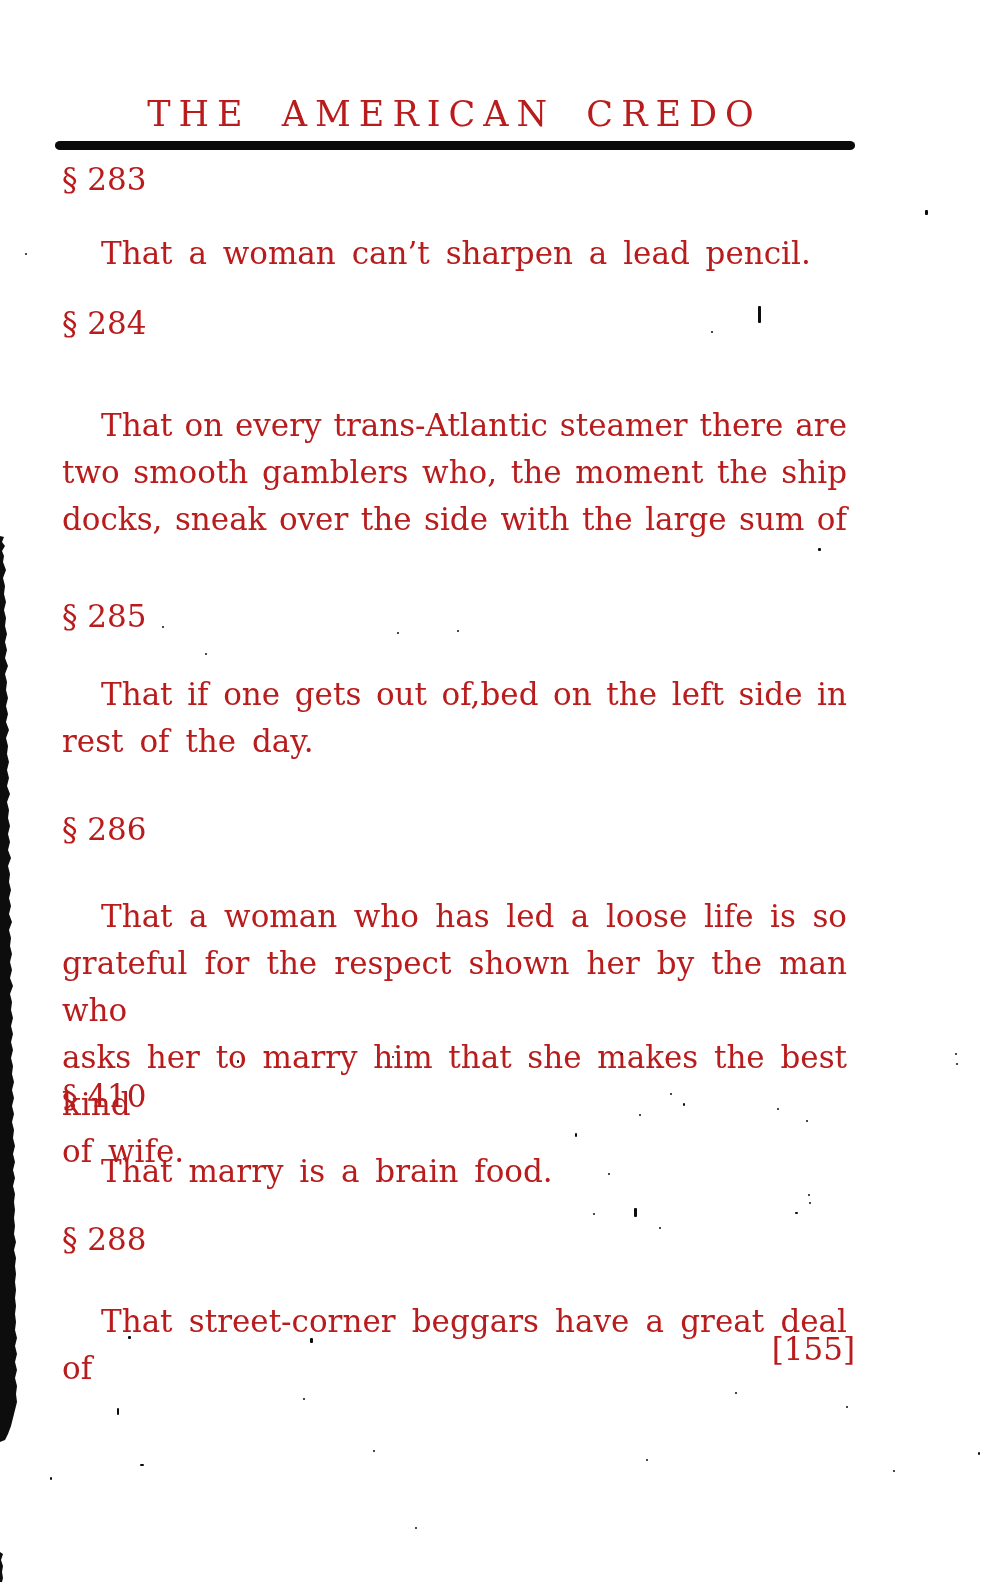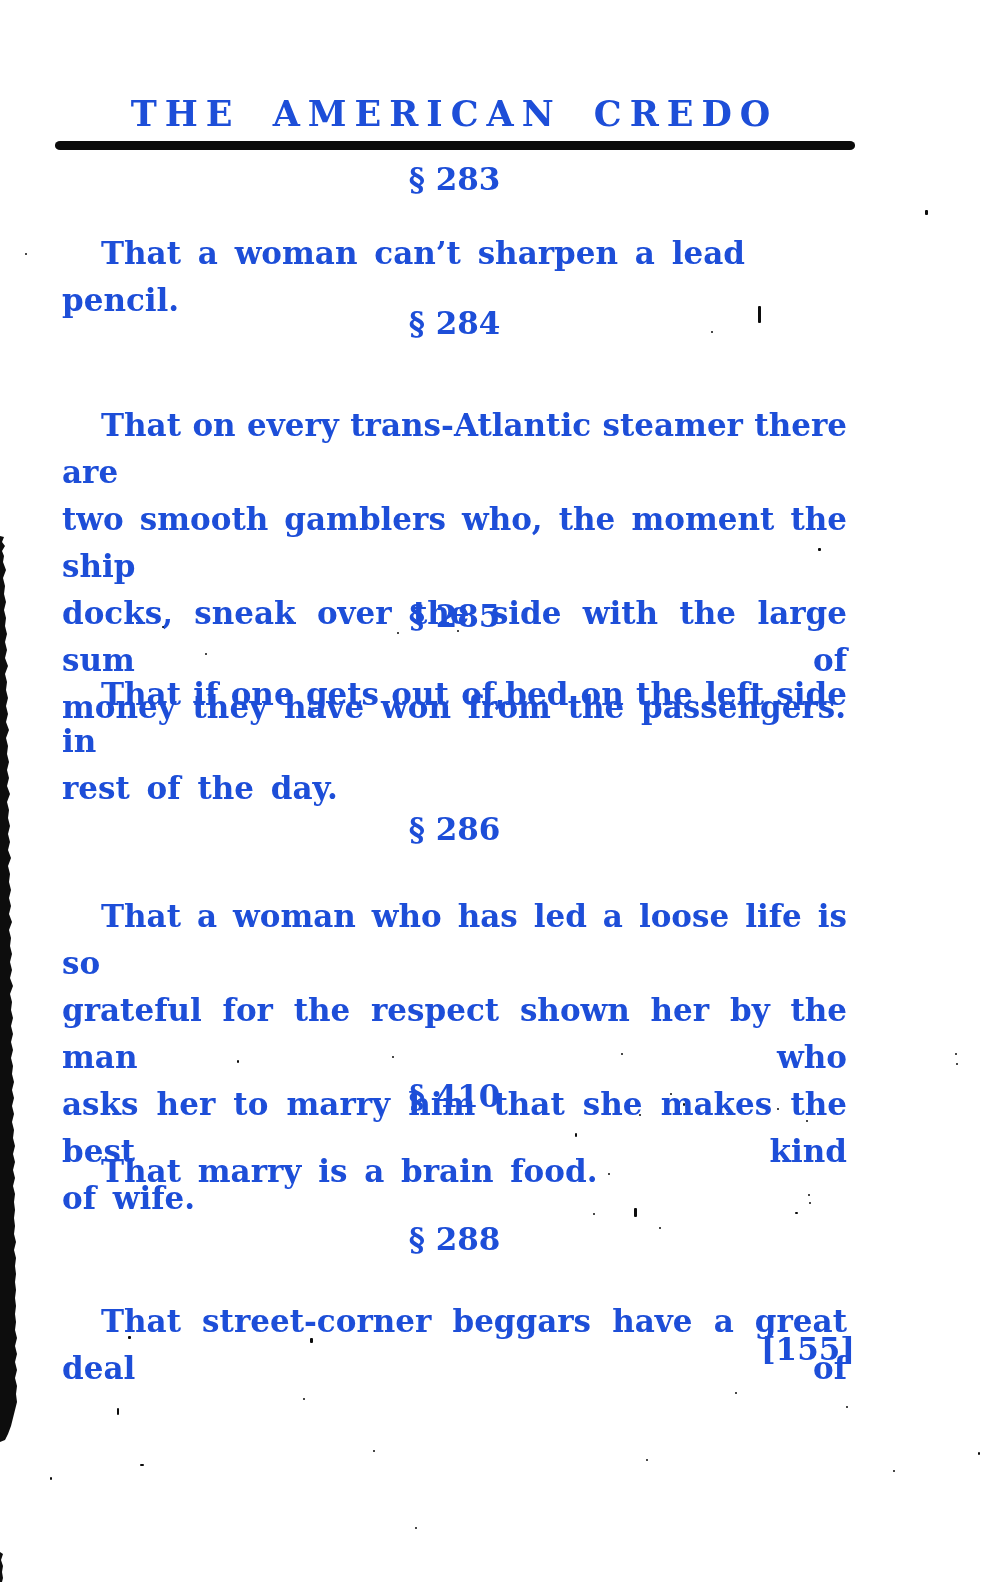--- a/index.html
+++ b/index.html
@@ -1,23 +1,23 @@
 <!DOCTYPE html>
 <html><head>
 <meta charset="utf-8">
 <style>
   html, body { margin: 0; padding: 0; background: #ffffff; }
   .page {
     position: relative;
     width: 1000px;
     height: 1582px;
     background: #ffffff;
-    color: #1d4ed8;
+    color: #b91c1c;
     font-family: "DejaVu Serif", "Liberation Serif", serif;
-    font-weight: 700;
+    font-weight: 400;
     overflow: hidden;
   }
   .abs { position: absolute; }
   .col { position: absolute; left: 62px; width: 785px; }
   .title {
     top: 94px;
     text-align: center;
     font-size: 35px;
     line-height: 40px;
     letter-spacing: 8px;
@@ -27,21 +27,21 @@
   .rule {
     position: absolute;
     left: 55px;
     top: 141px;
     width: 800px;
     height: 9px;
     background: #0b0b0b;
     border-radius: 5px / 4px;
   }
   .shead {
-    text-align: center;
+    text-align: left;
     font-size: 31px;
     line-height: 40px;
   }
   .para { font-size: 31px; line-height: 47px; }
   .bl  { }
   .jl  { text-align: justify; text-align-last: justify; }
   .ind { text-indent: 39px; margin-top: 20px; }
   .nl  { word-spacing: 6px; }
   .folio { text-align: right; font-size: 31px; line-height: 42px; }
   .speck { position: absolute; background: #0d0d0d; border-radius: 1px; }
@@ -63,21 +63,20 @@
   <div class="col shead" style="top:159px">§ 283</div>
   <div class="col para" style="top:210px">
     <div class="bl ind nl">That a woman can’t sharpen a lead pencil.</div>
   </div>
 
   <div class="col shead" style="top:303px">§ 284</div>
   <div class="col para" style="top:382px">
     <div class="bl jl ind">That on every trans-Atlantic steamer there are</div>
     <div class="bl jl">two smooth gamblers who, the moment the ship</div>
     <div class="bl jl">docks, sneak over the side with the large sum of</div>
-    <div class="bl nl">money they have won from the passengers.</div>
   </div>
 
   <div class="col shead" style="top:596px">§ 285</div>
   <div class="col para" style="top:651px">
     <div class="bl jl ind">That if one gets out of,bed on the left side in</div>
     <div class="bl nl">rest of the day.</div>
   </div>
 
   <div class="col shead" style="top:809px">§ 286</div>
   <div class="col para" style="top:873px">

